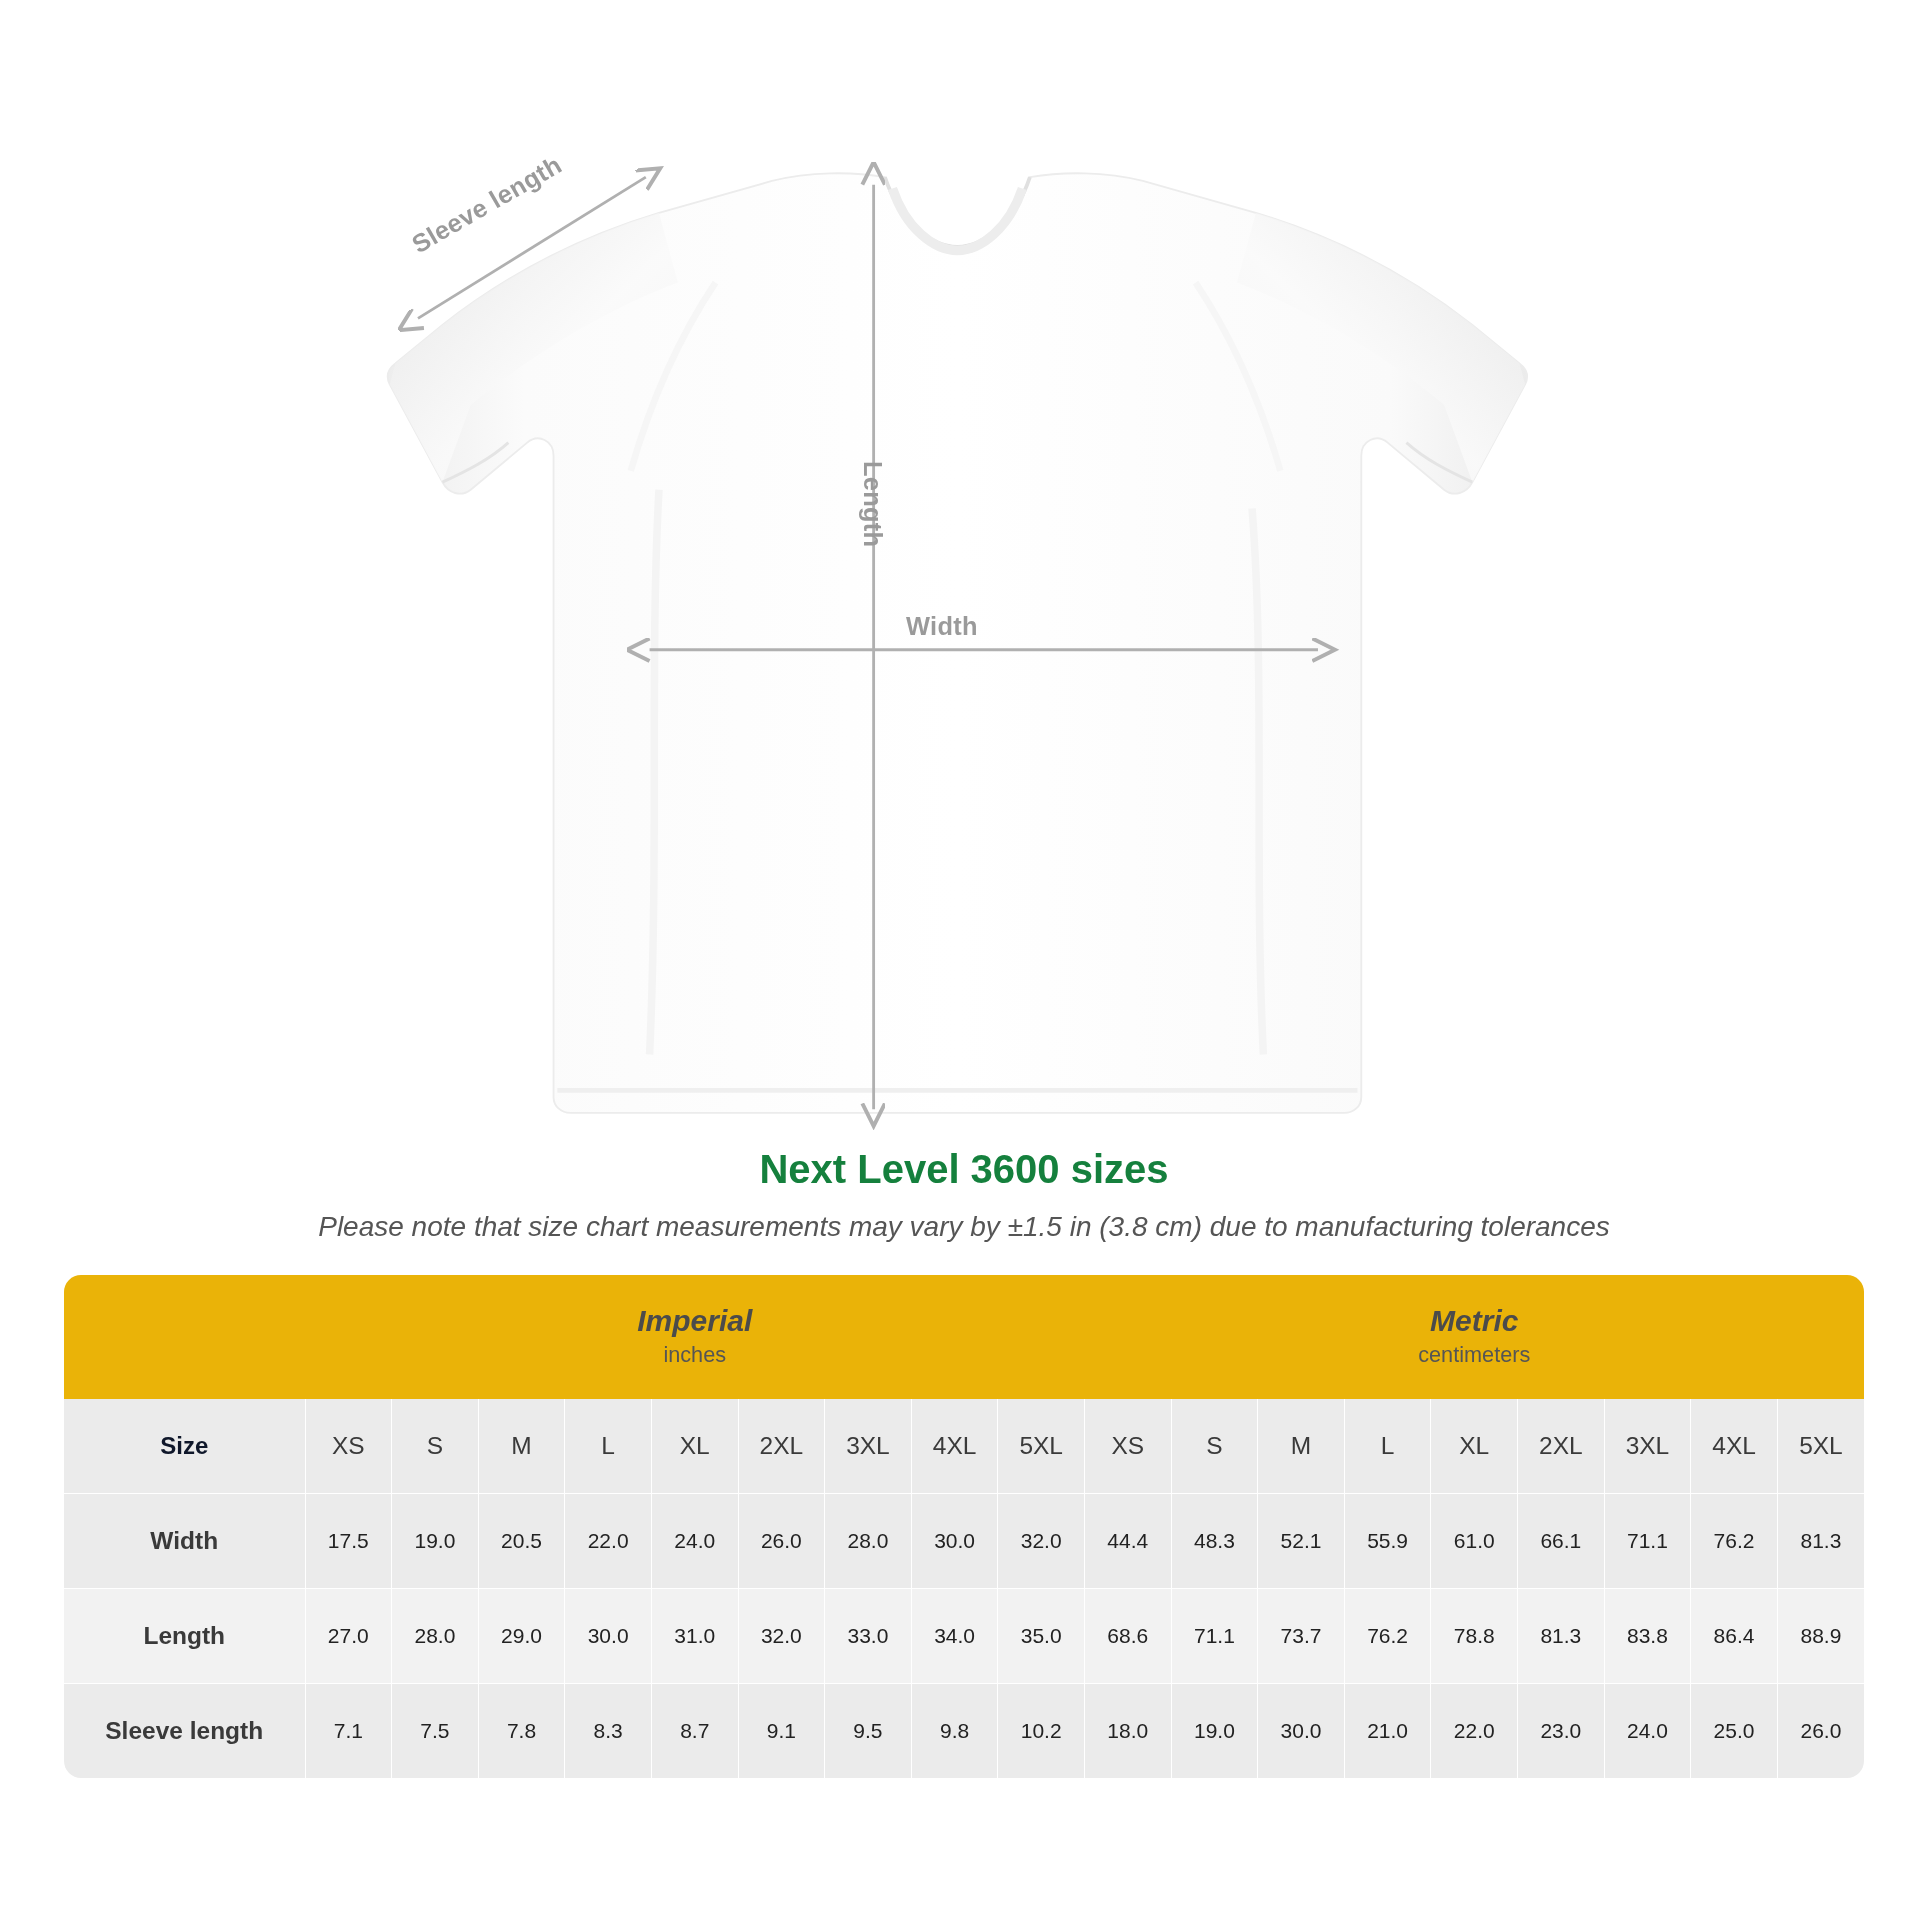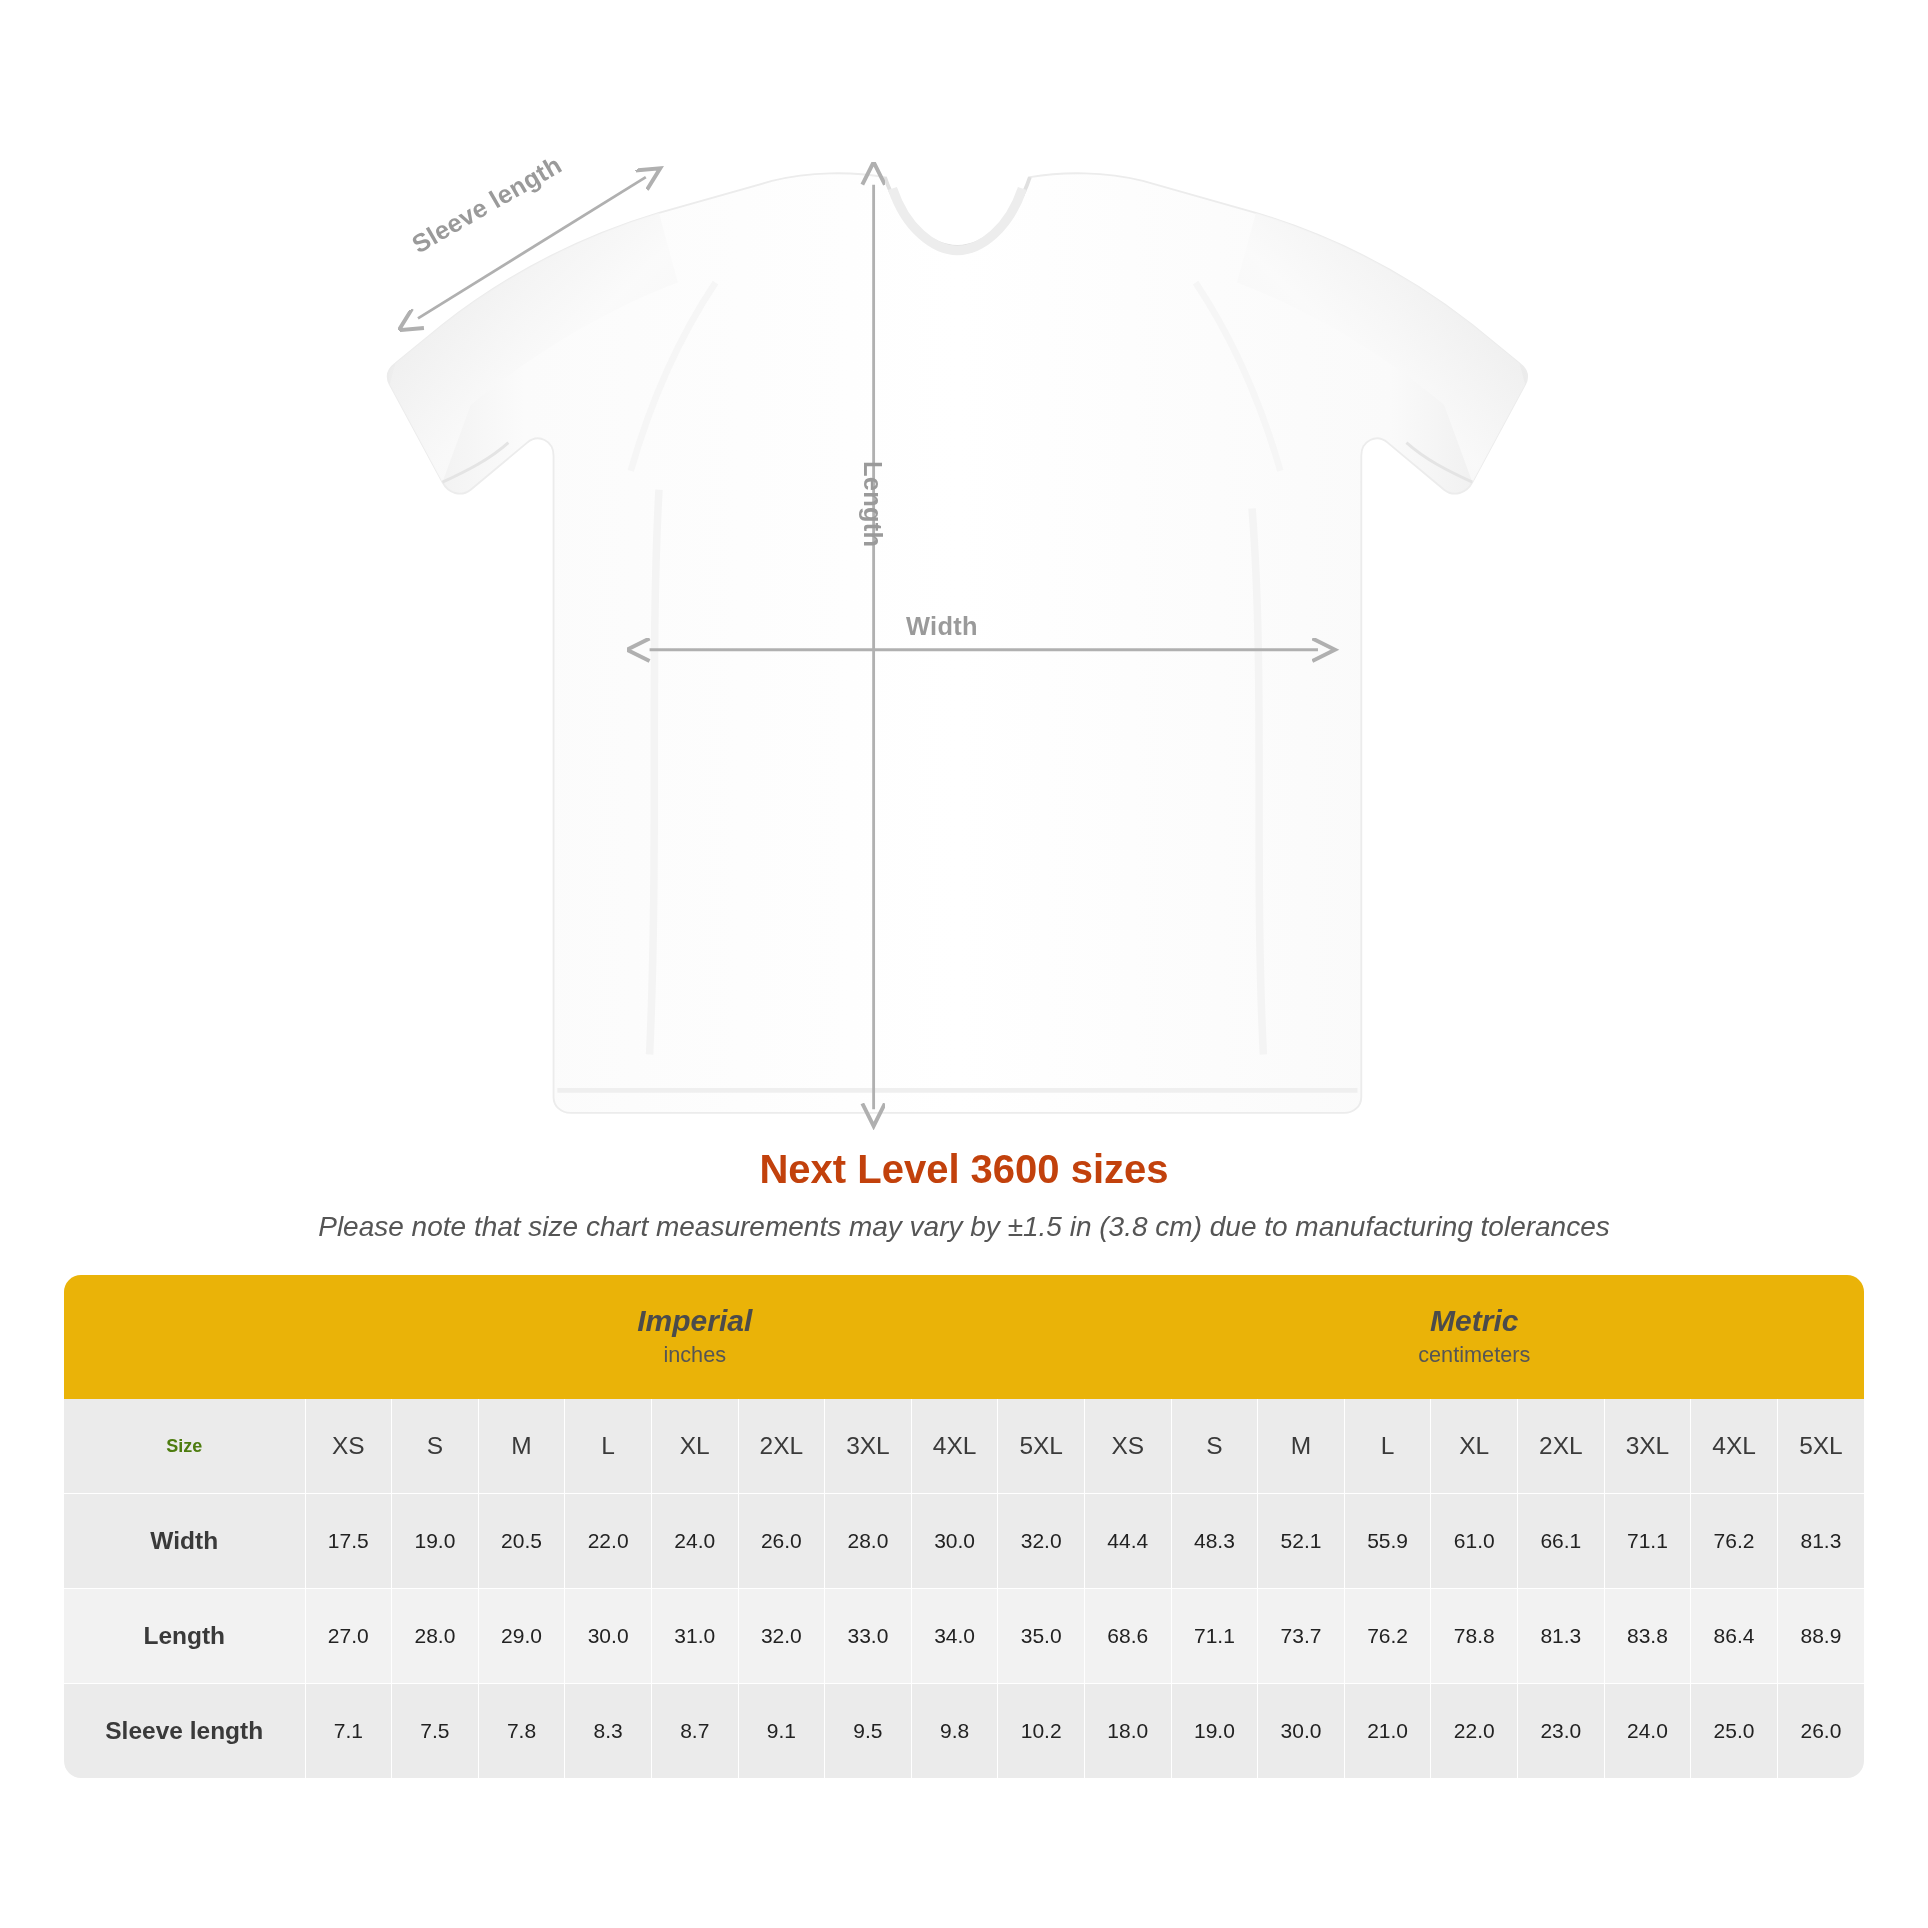--- a/index.html
+++ b/index.html
@@ -55,21 +55,21 @@
   #label-width {
     left: 906px;
     top: 612px;
   }
 
   
   .chart-title {
     text-align: center;
     font-size: 40px;
     font-weight: bold;
-    color: #c2410c;
+    color: #15803d;
     margin: 0;
     padding-top: 17px;
   }
   .chart-note {
     text-align: center;
     font-size: 28px;
     font-style: italic;
     color: #555;
     margin: 0;
     padding-top: 19px;
@@ -105,23 +105,23 @@
     line-height: 1.25;
   }
   .unit-head .unit-sub {
     font-size: 21.7px;
     color: #555;
     font-style: normal;
     line-height: 1.5;
   }
   .row-head {
     background: #ebebeb;
-    font-size: 18px;
-    font-weight: bold;
-    color: #4d7c0f;
+    font-size: 24px;
+    font-weight: bold;
+    color: #0f172a;
     text-align: center;
     height: 94px;
     vertical-align: middle;
   }
   .hdr-row td {
     background: #ebebeb;
     height: 94px;
   }
   .hdr-cell {
     text-align: center;

